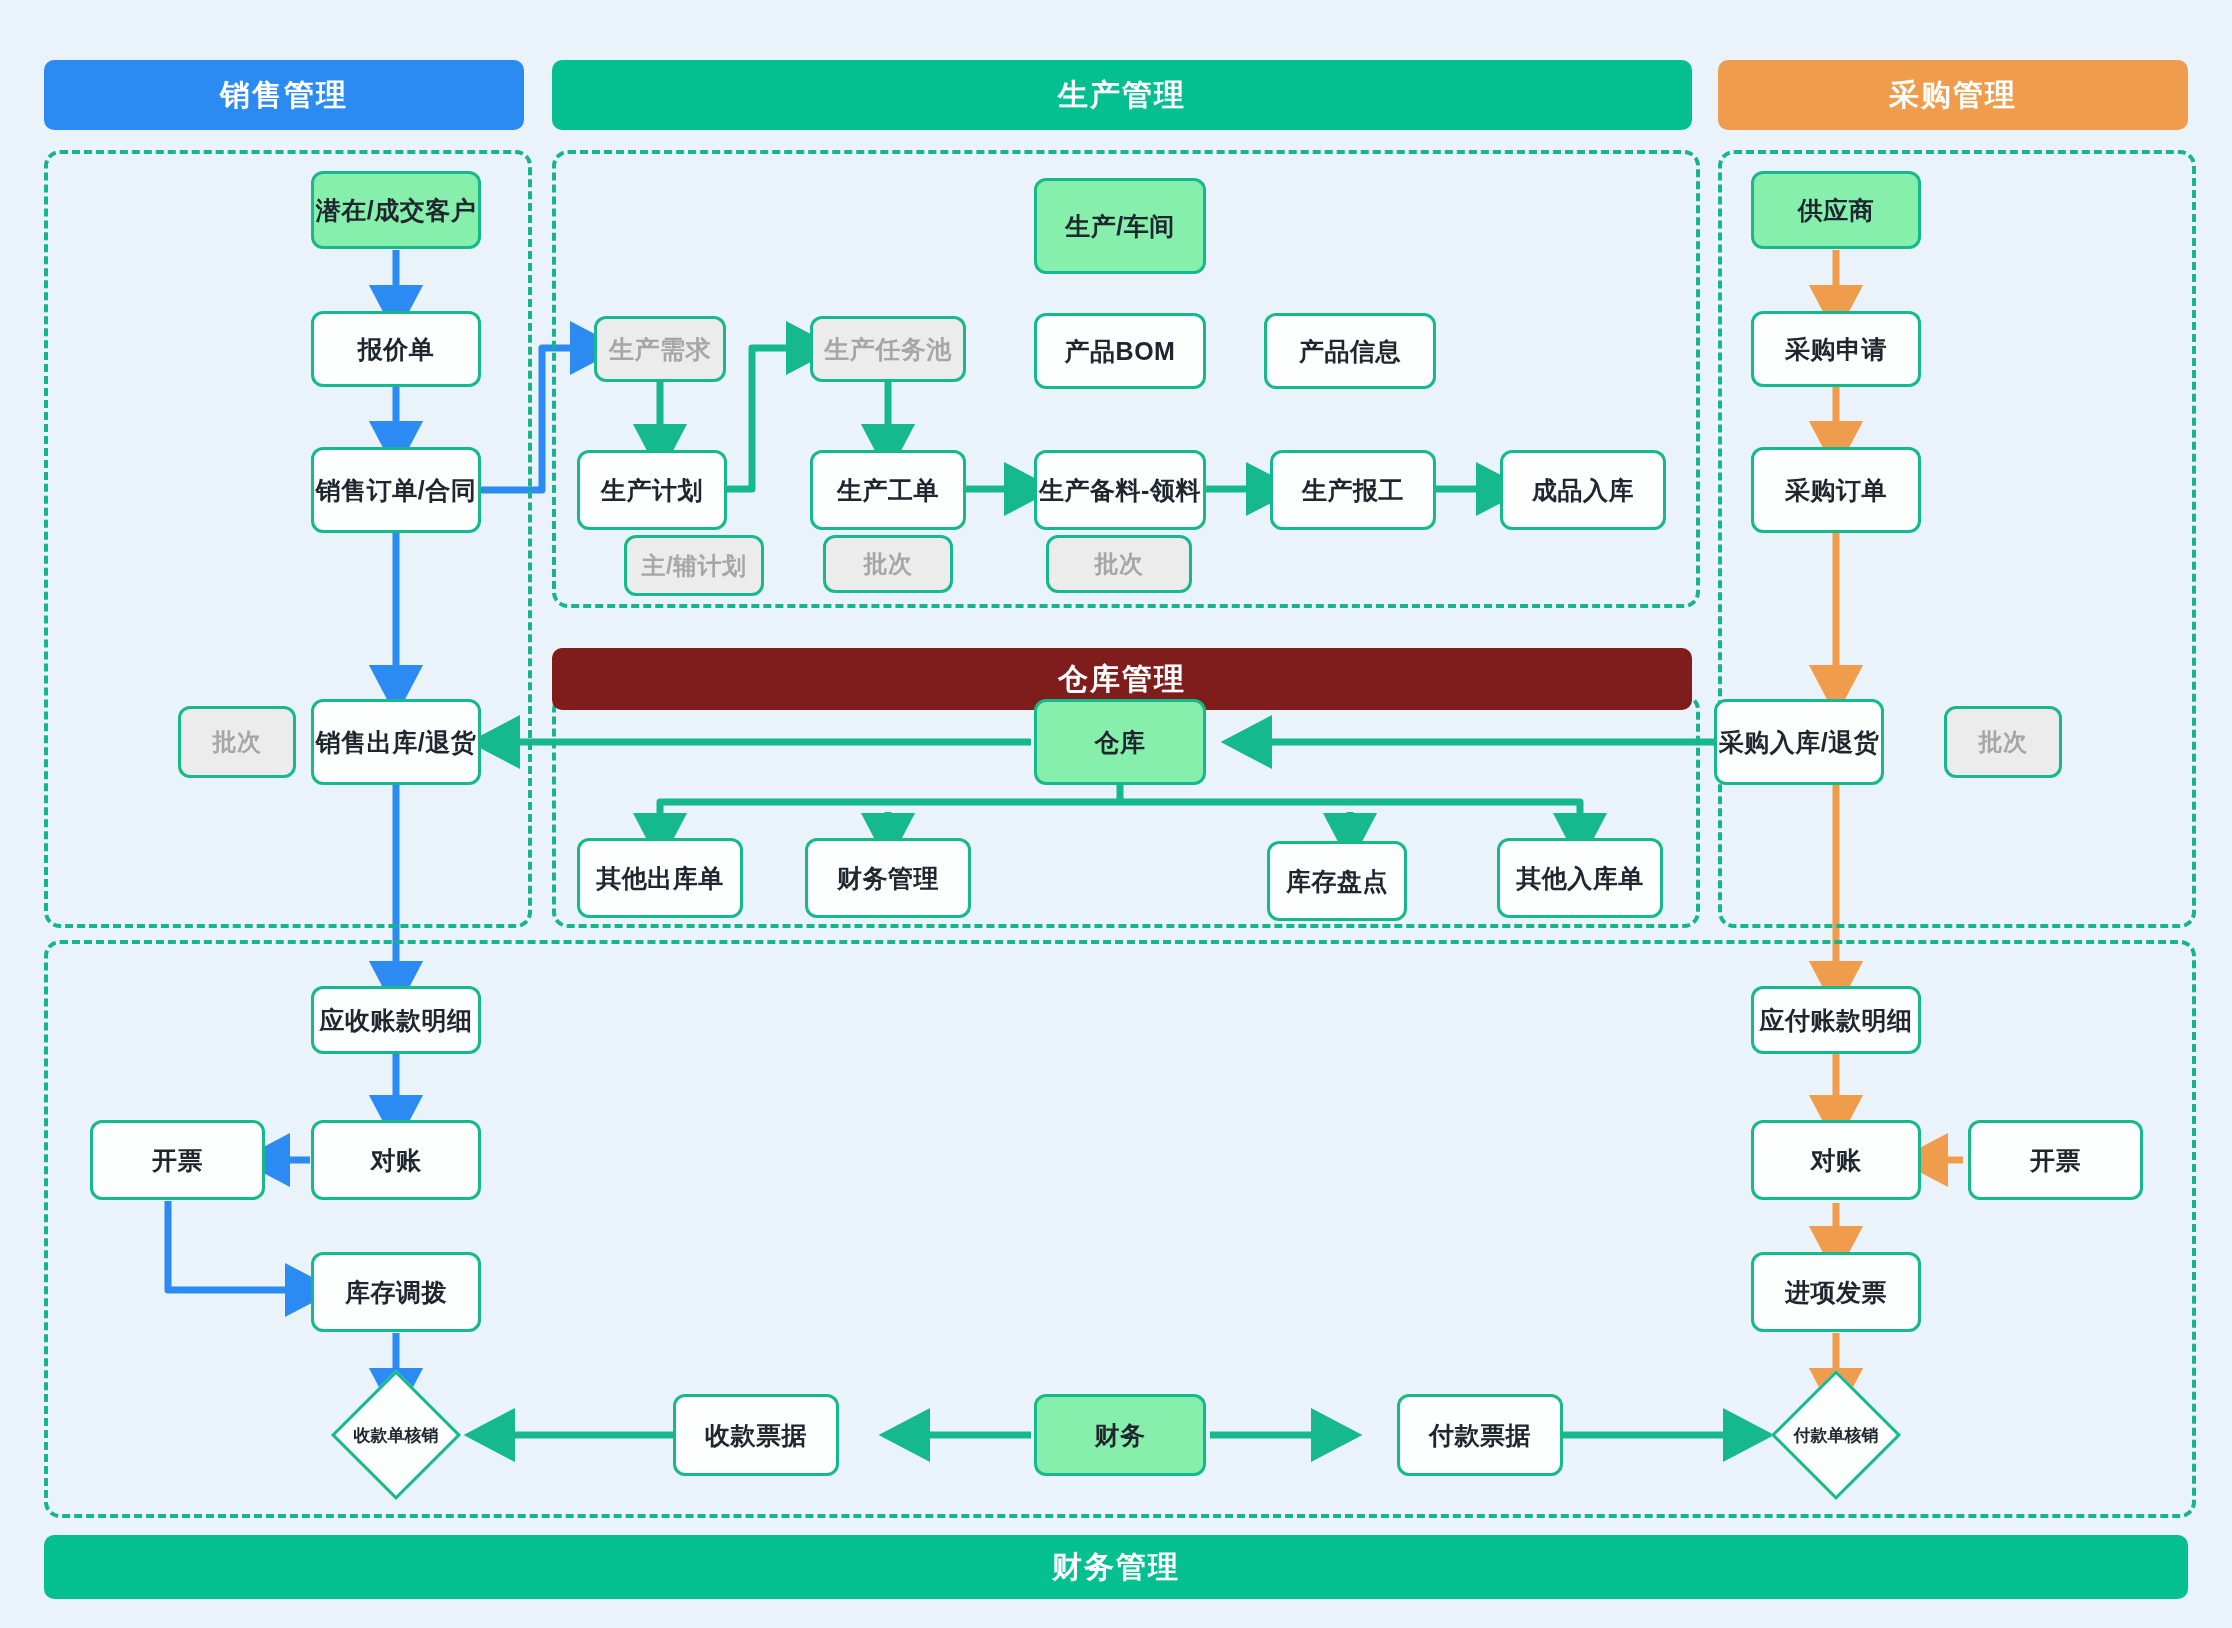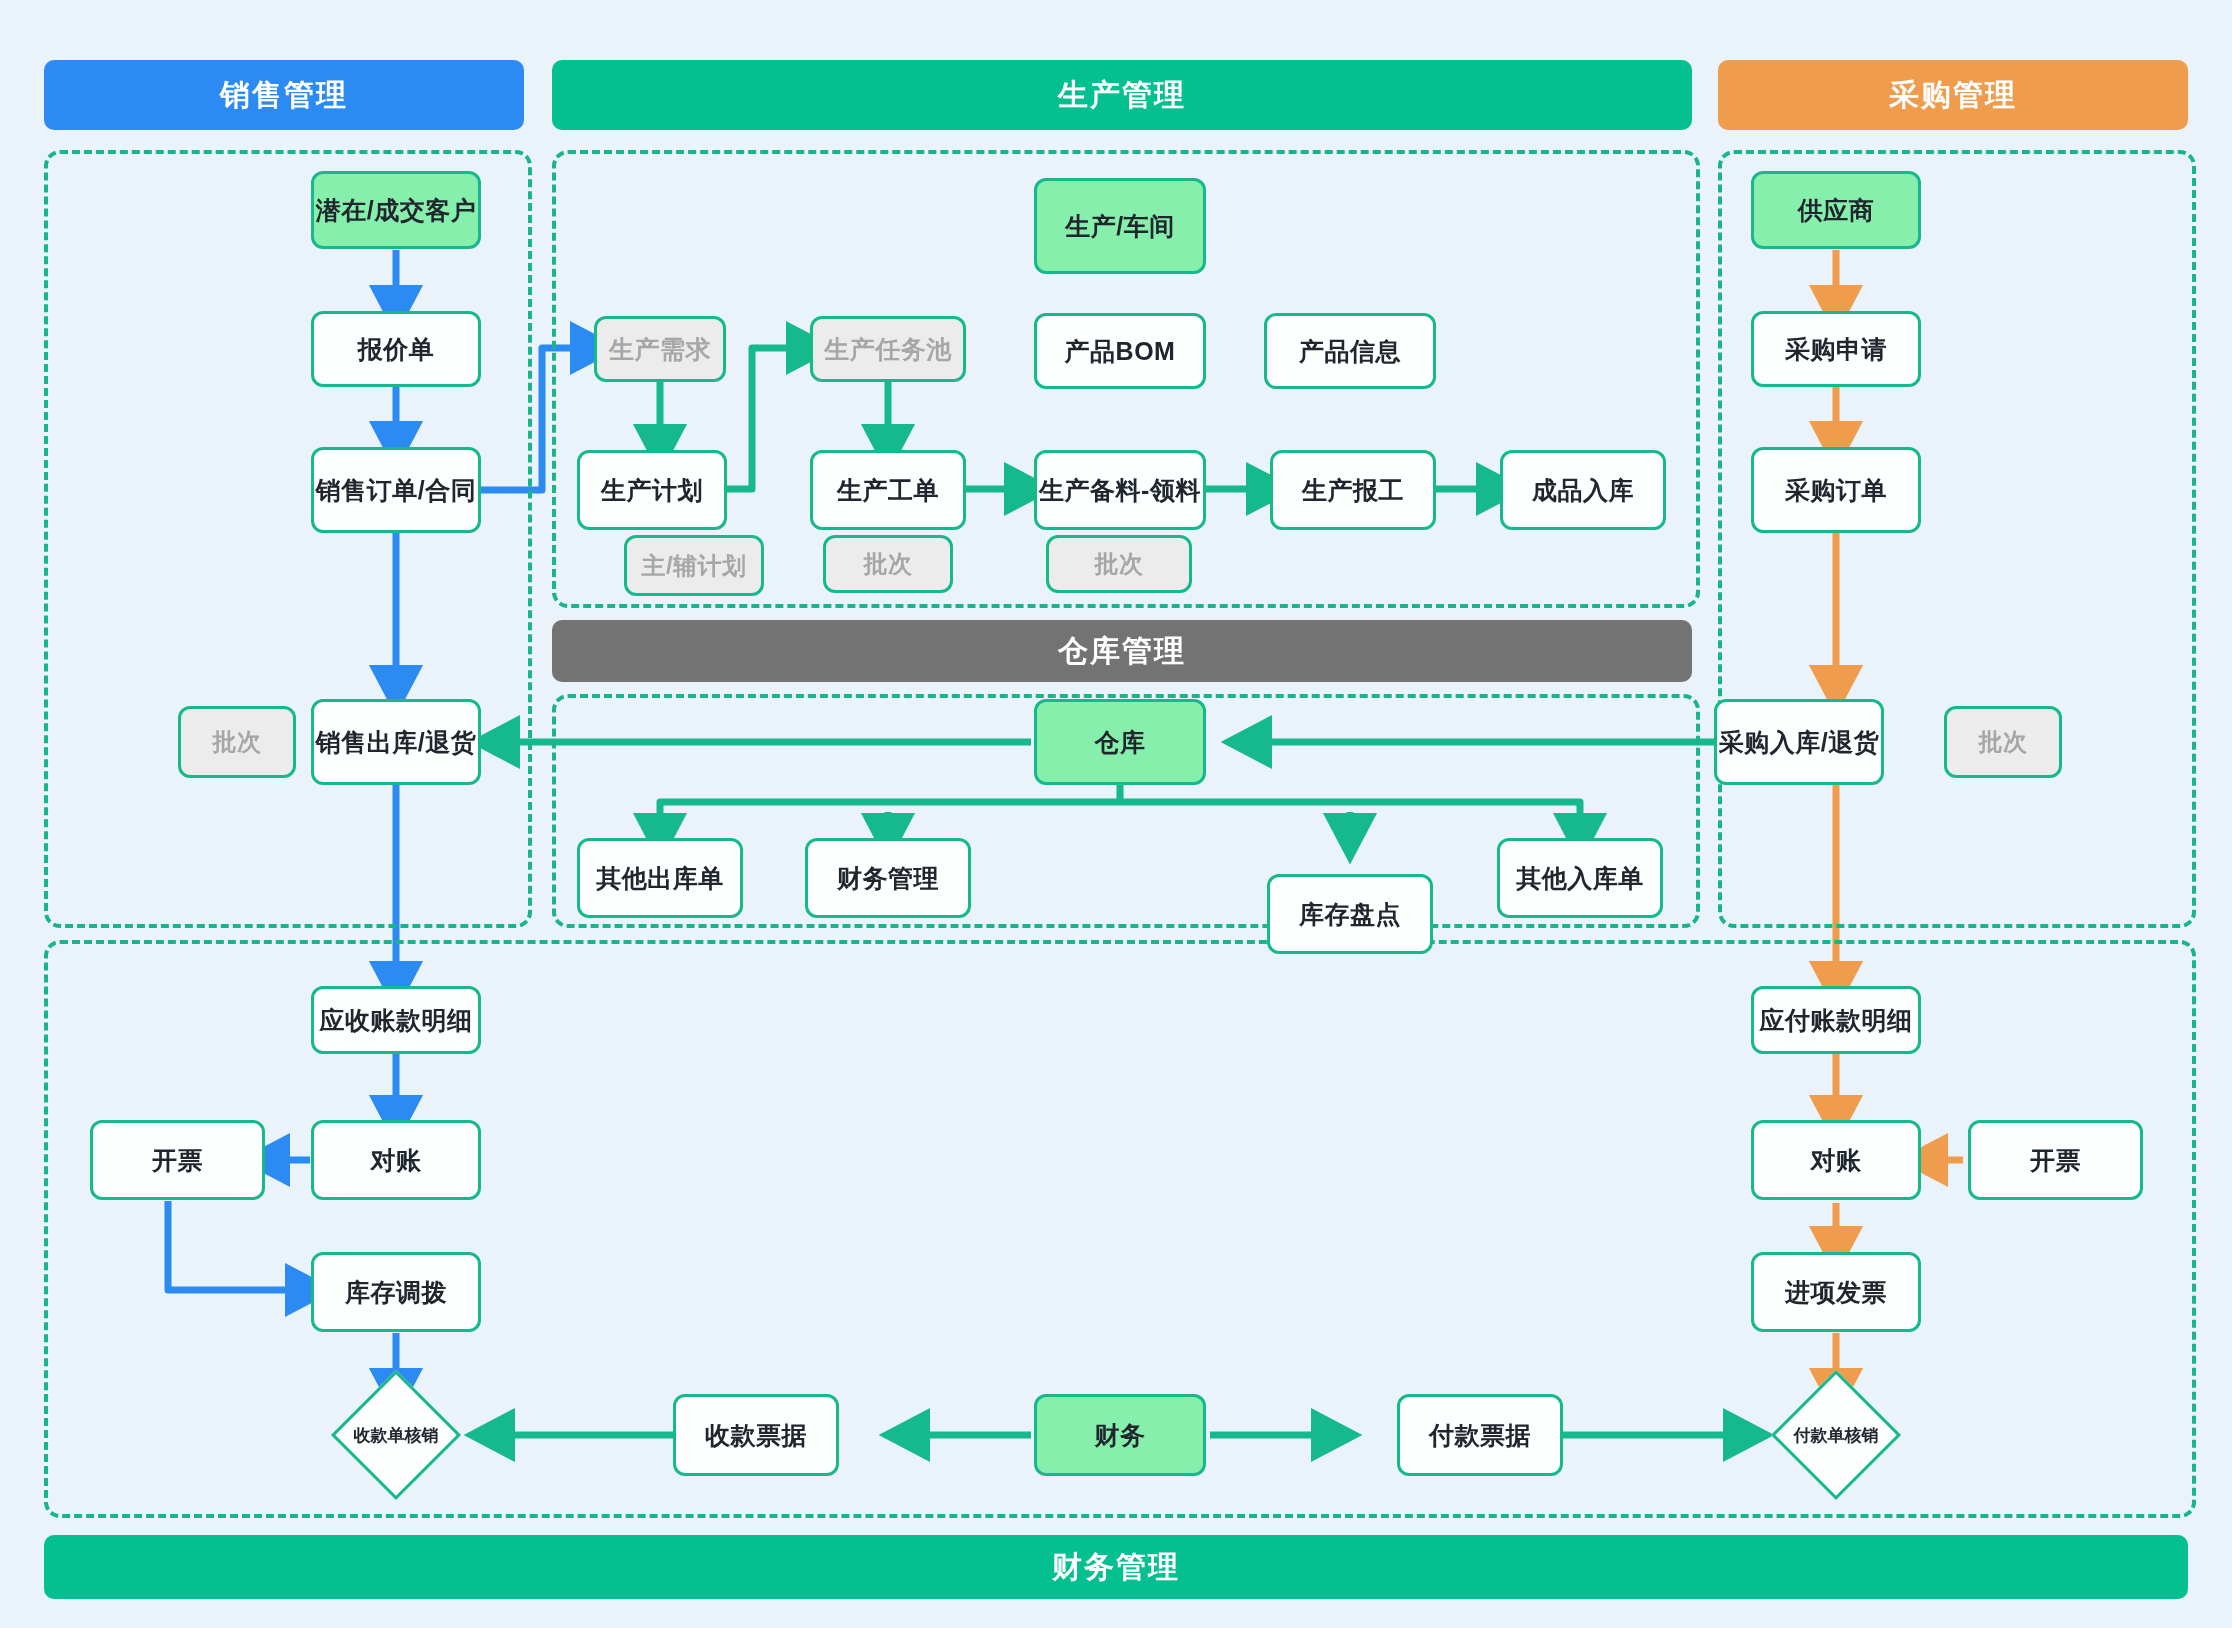--- a/index.html
+++ b/index.html
@@ -17,21 +17,21 @@
   .banner{
     position:absolute;
     border-radius:10px;
     color:#fff;
     display:flex;align-items:center;justify-content:center;
     font-size:30px;font-weight:bold;letter-spacing:2px;
   }
   .banner.sales{background:#2b8bf2;}
   .banner.prod{background:#04bf8f;}
   .banner.purch{background:#ef9d4c;}
-  .banner.wh{background:#737373;}
+  .banner.wh{background:#7f1d1d;margin-top:28px;}
   .banner.fin{background:#04bf8f;}
 
   
   .frame{
     position:absolute;
     border:4px dashed #17b589;
     border-radius:16px;
     background:transparent;
   }
 
@@ -250,21 +250,21 @@
 
   <div class="node tint" style="left:1034px;top:699px;width:172px;height:86px;">
     <span>仓库</span>
   </div>
   <div class="node" style="left:577px;top:838px;width:166px;height:80px;">
     <span>其他出库单</span>
   </div>
   <div class="node" style="left:805px;top:838px;width:166px;height:80px;">
     <span>财务管理</span>
   </div>
-  <div class="node" style="left:1267px;top:874px;width:166px;height:80px;">
+  <div class="node" style="left:1267px;top:841px;width:140px;height:80px;">
     <span>库存盘点</span>
   </div>
   <div class="node" style="left:1497px;top:838px;width:166px;height:80px;">
     <span>其他入库单</span>
   </div>
 
   <div class="node" style="left:311px;top:986px;width:170px;height:68px;">
     <span>应收账款明细</span>
   </div>
   <div class="node" style="left:311px;top:1120px;width:170px;height:80px;">

